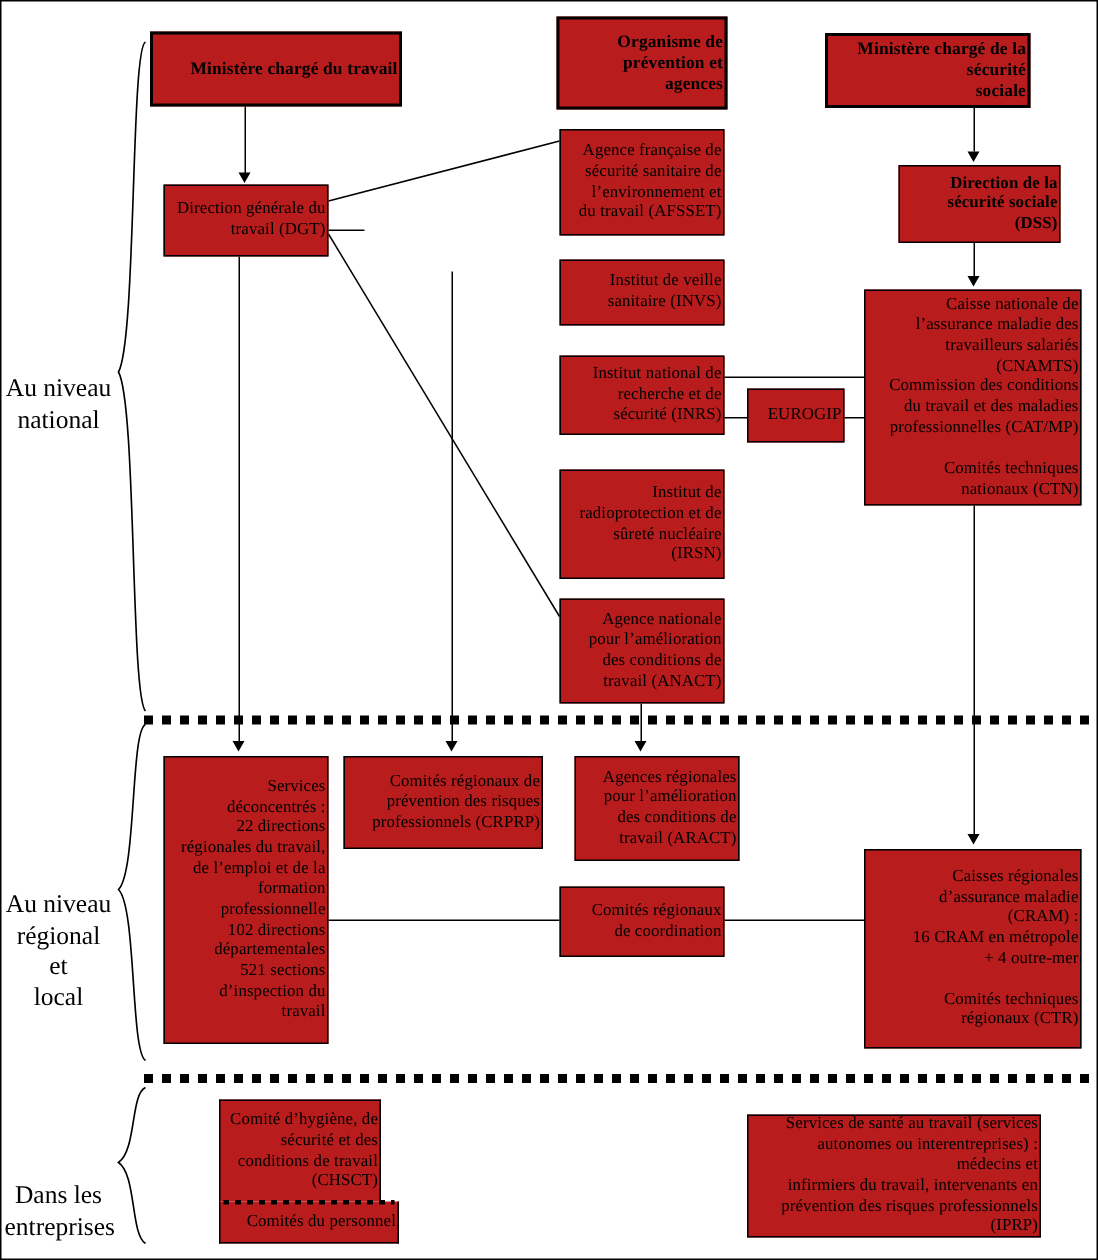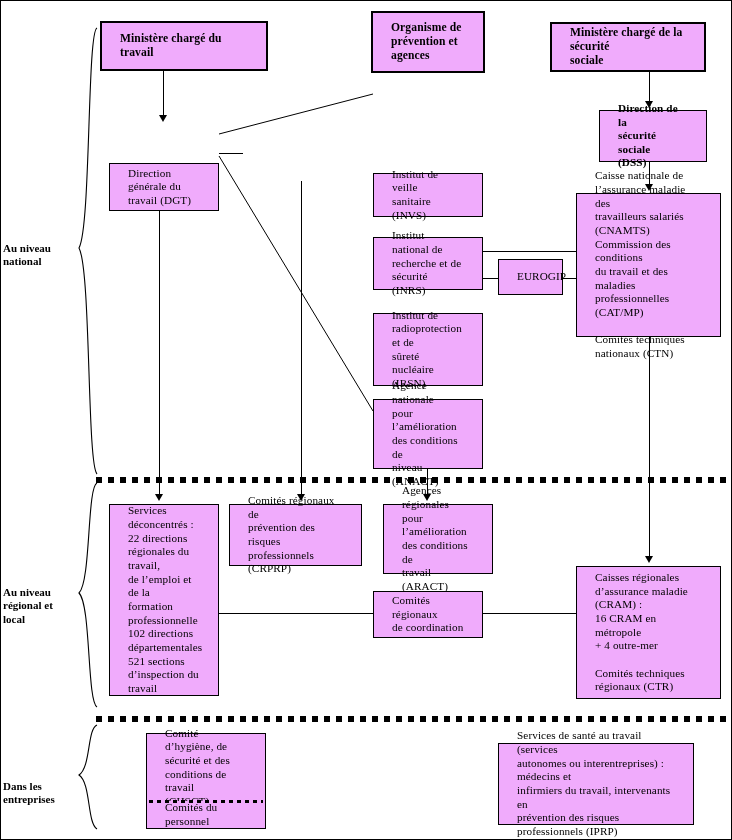--- a/index.html
+++ b/index.html
@@ -9,28 +9,28 @@
     background:#fff;
     font-family:"Liberation Serif","DejaVu Serif",serif;
     overflow:hidden;
     border:1px solid #000;
     box-sizing:border-box;
   }
   .box{
     position:absolute;
     box-sizing:border-box;
     border:1px solid #000;
-    background:#f0abfc;
+    background:#b91c1c;
     display:flex;
     align-items:center;
     justify-content:center;
-    text-align:left;
+    text-align:right;
     font-size:11.2px;
     line-height:1.22;
-    padding:2px 18px;
+    padding:2px 1px;
     letter-spacing:0.1px;
     z-index:5;
   }
   .box.thick{border:2.5px solid #000;font-weight:bold;font-size:11.6px;}
   .box .txt{display:block;width:100%;white-space:pre-line;}
   
   .vline{position:absolute;width:1px;background:#000;z-index:2;}
   .hline{position:absolute;height:1px;background:#000;z-index:2;}
   .diag{position:absolute;z-index:2;overflow:visible;}
   .arrow{position:absolute;width:0;height:0;
@@ -38,51 +38,57 @@
          border-top:7px solid #000;z-index:3;}
   .dotted-sep{
     position:absolute;height:6px;z-index:4;
     background-image:repeating-linear-gradient(to right,#000 0 6px,transparent 6px 12px);
   }
   .dotted-thin{
     position:absolute;height:3px;z-index:6;
     background-image:repeating-linear-gradient(to right,#000 0 4px,transparent 4px 8px);
   }
   .brace-label{
-    position:absolute;text-align:left;font-weight:bold;font-size:11px;
+    position:absolute;text-align:center;font-weight:normal;font-size:17px;
     line-height:1.2;white-space:pre-line;z-index:5;
   }
   .brace{position:absolute;z-index:4;}
 </style>
 </head>
 <body>
 
 <div id="root">
 
   <div class="box thick" style="left:99px;top:20px;width:168px;height:50px;">
     <span class="txt">Ministère chargé du travail</span>
   </div>
 
   <div class="box thick" style="left:370px;top:10px;width:114px;height:62px;">
     <span class="txt">Organisme de
 prévention et
 agences</span>
   </div>
 
-  <div class="box thick" style="left:549px;top:21px;width:156px;height:50px;">
+  <div class="box thick" style="left:549px;top:21px;width:137px;height:50px;">
     <span class="txt">Ministère chargé de la sécurité
 sociale</span>
   </div>
 
-  <div class="box" style="left:108px;top:122px;width:110px;height:48px;margin-top:40px;">
+  <div class="box" style="left:108px;top:122px;width:110px;height:48px;">
     <span class="txt">Direction générale du
 travail (DGT)</span>
   </div>
 
 
+  <div class="box" style="left:372px;top:85px;width:110px;height:71px;">
+    <span class="txt">Agence française de
+sécurité sanitaire de
+l’environnement et
+du travail (AFSSET)</span>
+  </div>
 
   <div class="box" style="left:372px;top:172px;width:110px;height:44px;">
     <span class="txt">Institut de veille
 sanitaire (INVS)</span>
   </div>
 
   <div class="box" style="left:372px;top:236px;width:110px;height:53px;">
     <span class="txt">Institut national de
 recherche et de
 sécurité (INRS)</span>
@@ -96,21 +102,21 @@
     <span class="txt">Institut de
 radioprotection et de
 sûreté nucléaire
 (IRSN)</span>
   </div>
 
   <div class="box" style="left:372px;top:398px;width:110px;height:70px;">
     <span class="txt">Agence nationale
 pour l’amélioration
 des conditions de
-niveau (ANACT)</span>
+travail (ANACT)</span>
   </div>
 
   <div class="box" style="left:598px;top:109px;width:108px;height:52px;font-weight:bold;">
     <span class="txt">Direction de la
 sécurité sociale
 (DSS)</span>
   </div>
 
   <div class="box" style="left:575px;top:192px;width:145px;height:144px;">
     <span class="txt">Caisse nationale de
@@ -163,21 +169,21 @@
     <span class="txt">Caisses régionales
 d’assurance maladie
 (CRAM) :
 16 CRAM en métropole
 + 4 outre-mer
 
 Comités techniques
 régionaux (CTR)</span>
   </div>
 
-  <div class="box" style="left:145px;top:732px;width:120px;height:68px;border-bottom:none;">
+  <div class="box" style="left:145px;top:732px;width:108px;height:68px;border-bottom:none;">
     <span class="txt">Comité d’hygiène, de
 sécurité et des
 conditions de travail
 (CHSCT)</span>
   </div>
   <div class="dotted-thin" style="left:148px;top:799px;width:114px;"></div>
   <div class="box" style="left:145px;top:800px;width:120px;height:28px;border-top:none;">
     <span class="txt">Comités du personnel</span>
   </div>
 

